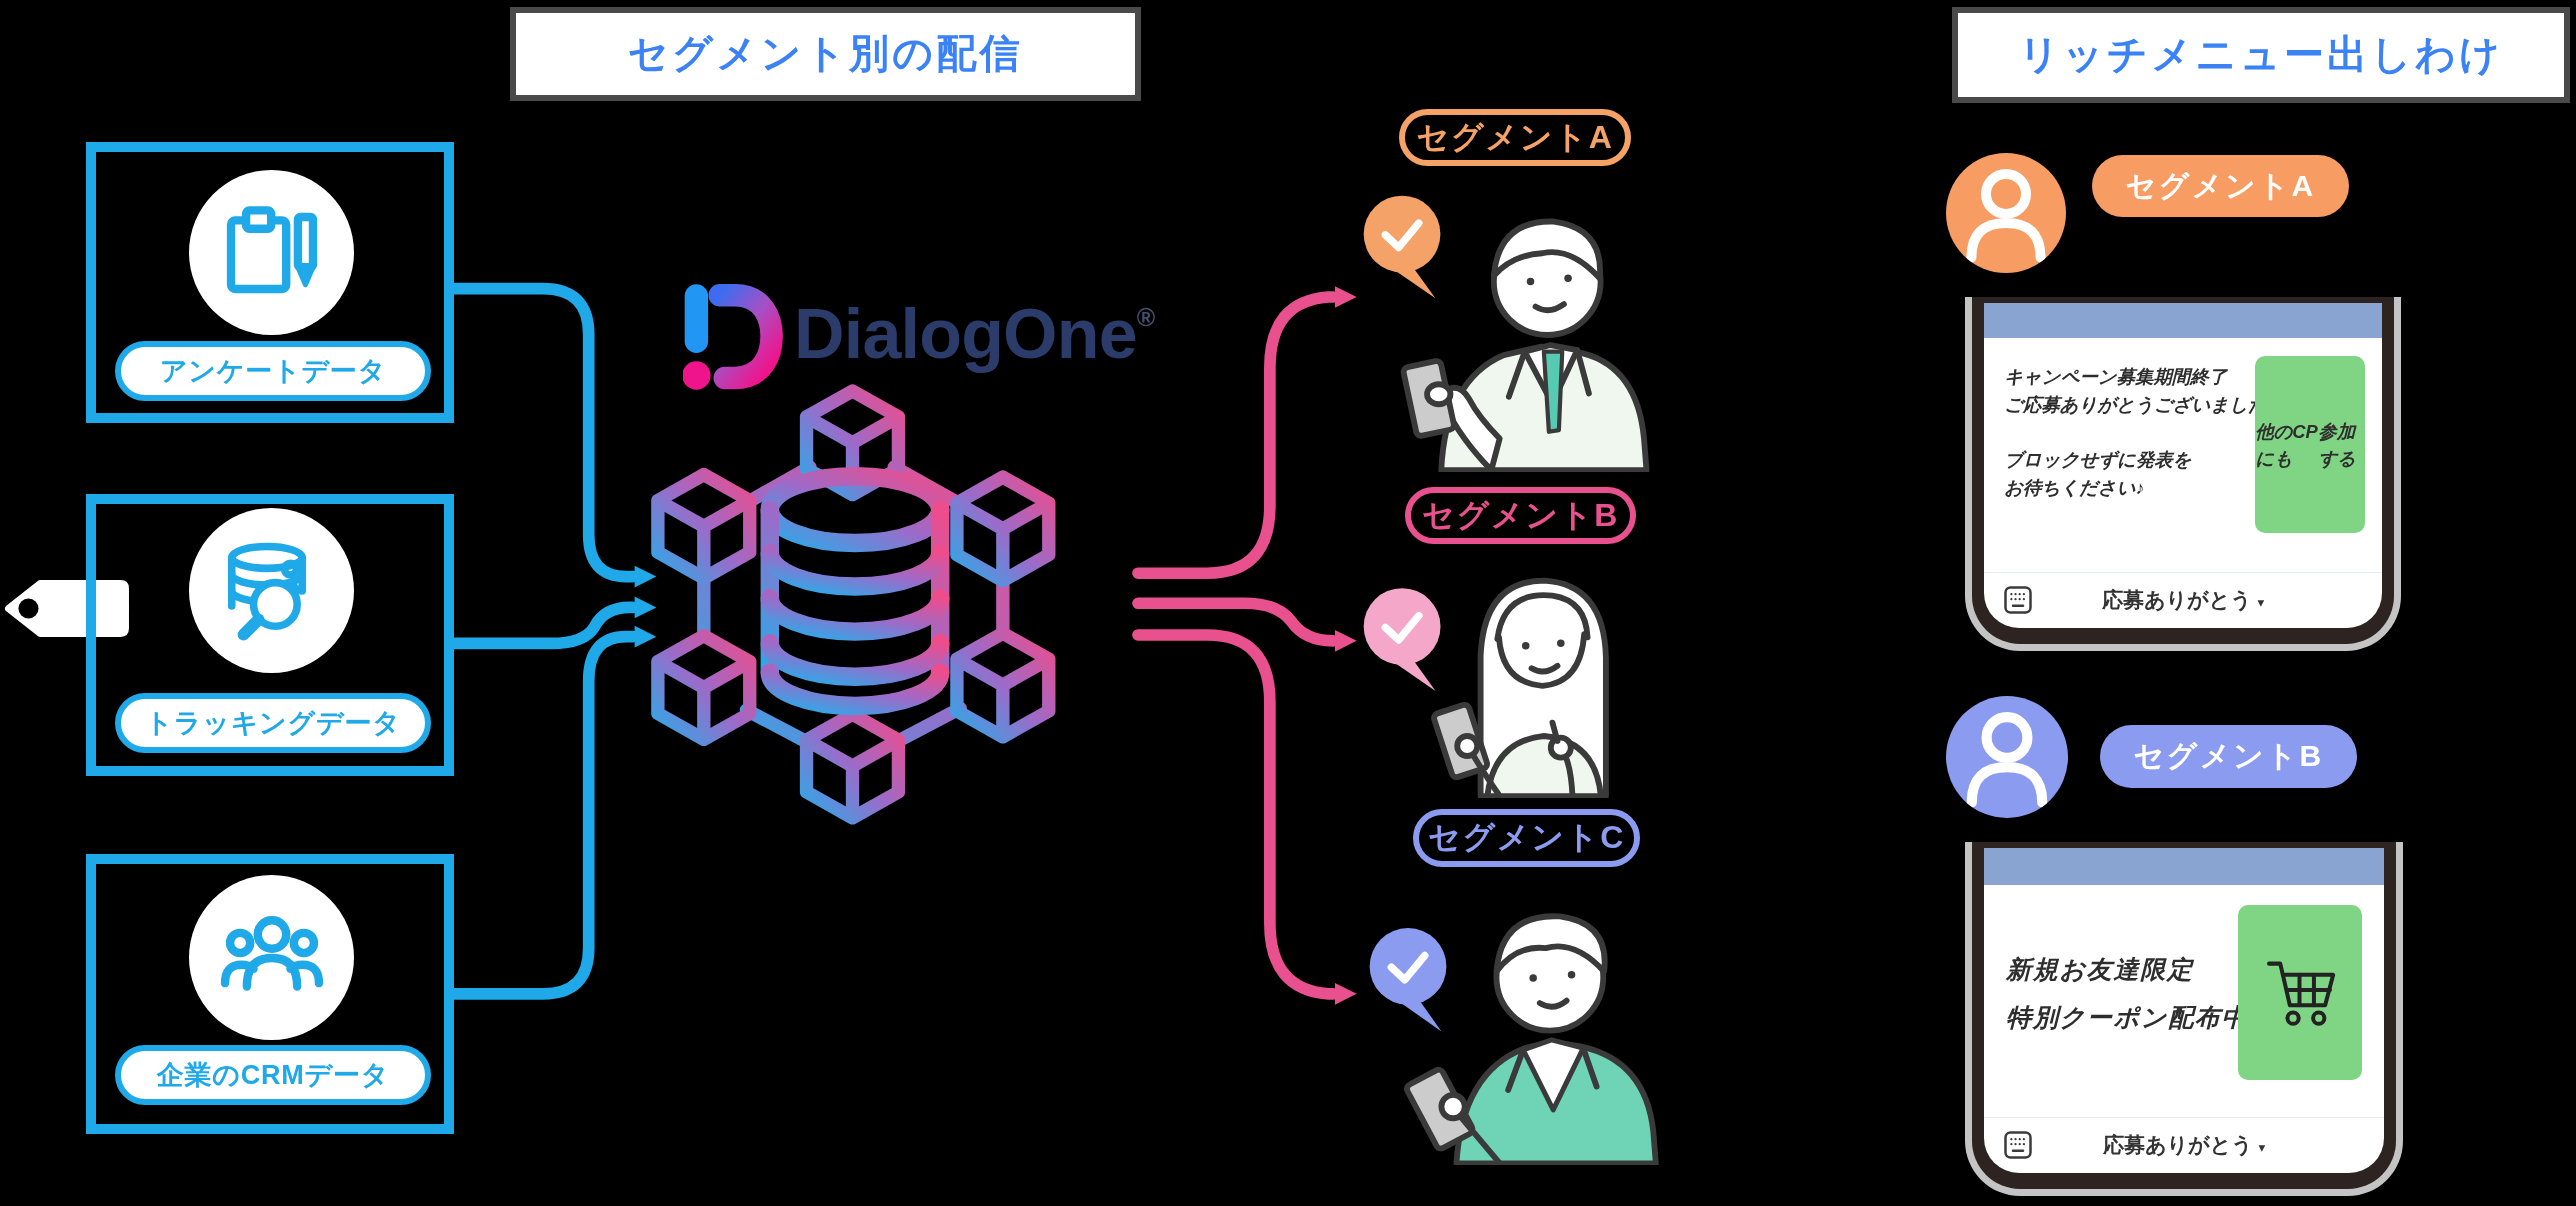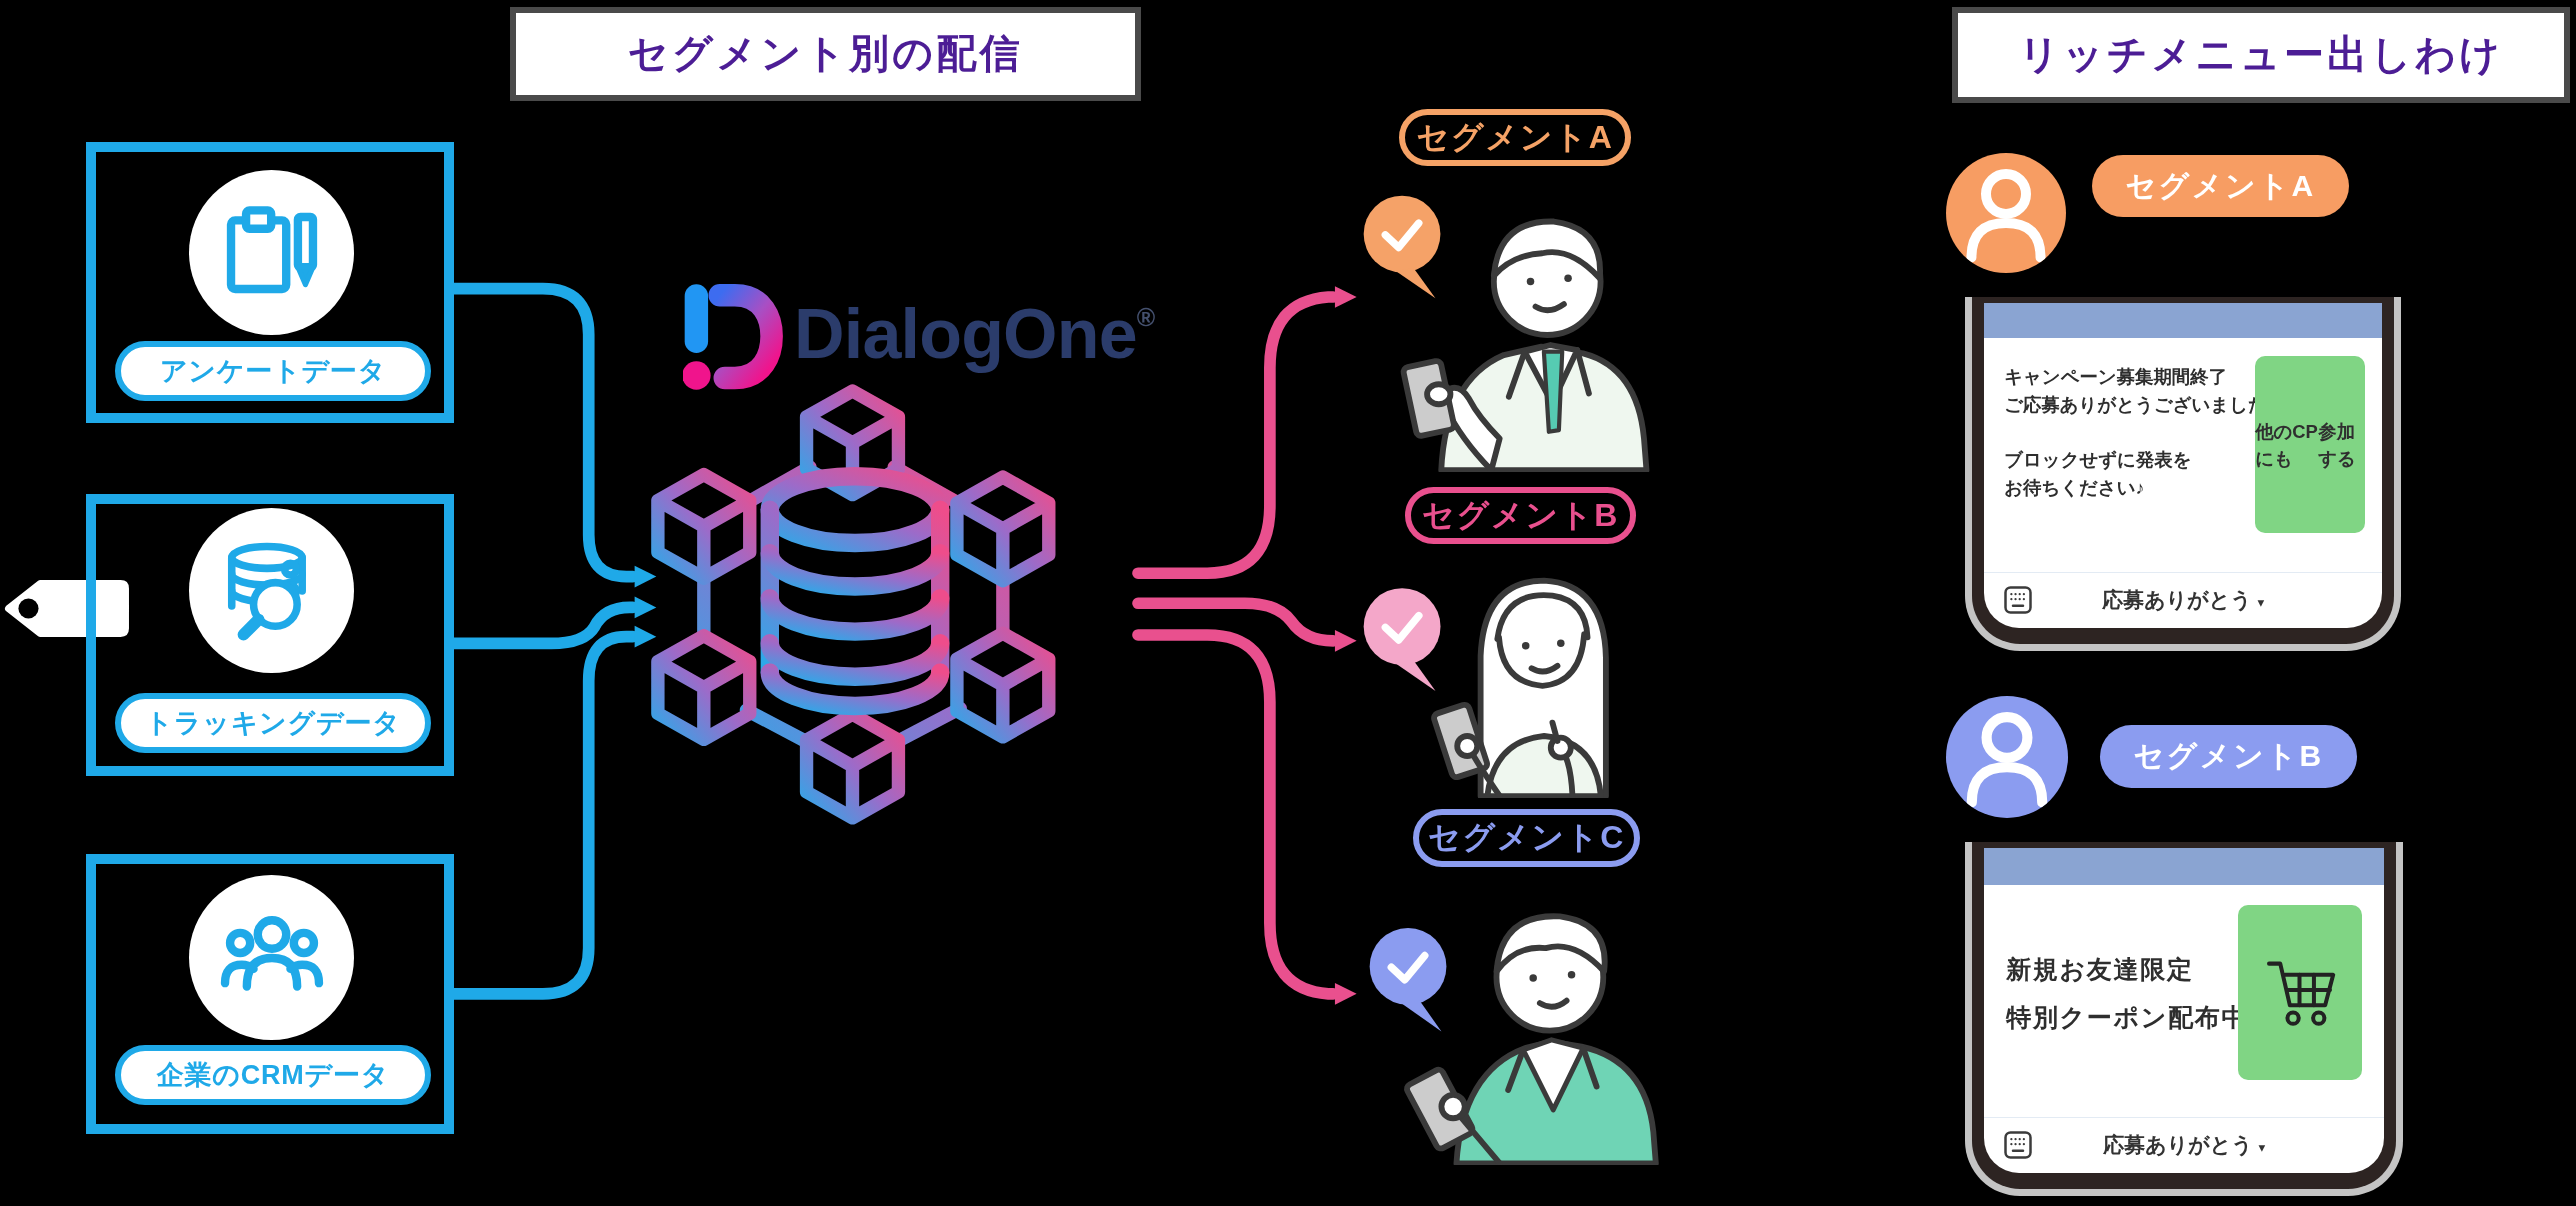--- a/index.html
+++ b/index.html
@@ -3,21 +3,21 @@
 <meta charset="utf-8">
 <style>
   html,body{margin:0;padding:0;background:#000;}
   body{width:2576px;height:1207px;position:relative;overflow:hidden;
        font-family:"Liberation Sans","DejaVu Sans",sans-serif;}
   .abs{position:absolute;}
 
   
   .sec-title{background:#fff;border:6.7px solid #4A4A4A;display:flex;
              align-items:center;justify-content:center;box-sizing:border-box;}
-  .sec-title span{font-size:40px;font-weight:bold;color:#4c1d95;letter-spacing:3.3px;}
+  .sec-title span{font-size:40px;font-weight:bold;color:#3b82f6;letter-spacing:3.3px;}
 
   
   .src-box{border:10px solid #1FA9E8;box-sizing:border-box;z-index:2;}
   .src-circle{background:#fff;border-radius:50%;width:165px;height:165px;
               display:flex;align-items:center;justify-content:center;z-index:2;}
   .src-pill{background:#fff;border:6.7px solid #1FA9E8;border-radius:33px;
             box-sizing:border-box;display:flex;align-items:center;justify-content:center;z-index:3;}
   .src-pill span{color:#1FA9E8;font-size:27px;font-weight:bold;letter-spacing:0.8px;}
 
   
@@ -34,21 +34,21 @@
   .fill-badge{border-radius:37px;display:flex;align-items:center;justify-content:center;}
   .fill-badge span{color:#fff;font-size:30px;font-weight:bold;letter-spacing:2.5px;}
 
   
   .phone-outer{background:#C4C4C4;border-radius:0 0 55px 55px;padding:0 6.7px 7.5px 6.7px;box-sizing:border-box;}
   .phone-frame{background:#2D2422;border-radius:0 0 48px 48px;padding:5.8px 12.5px 16px 12.5px;
                width:100%;height:100%;box-sizing:border-box;}
   .phone-screen{background:#fff;border-radius:0 0 35px 35px;width:100%;height:100%;
                 overflow:hidden;display:flex;flex-direction:column;}
   .phone-top{background:#8AA4D2;flex:0 0 auto;}
-  .phone-body{flex:1 1 auto;position:relative;}
+  .phone-body{flex:1 1 auto;position:relative;font-style:italic;}
   .msg{color:#2E2E2E;font-weight:bold;}
   .green-btn{position:absolute;background:#80D584;border-radius:10px;display:flex;
              flex-direction:row;align-items:center;justify-content:center;}
   .green-btn span{color:#2F2F2F;font-size:18.4px;font-weight:bold;line-height:27px;}
   .phone-bottom{flex:0 0 auto;border-top:1.7px solid #E3EBF4;display:flex;align-items:center;}
   .bb-label{flex:1;text-align:center;font-size:21px;font-weight:bold;color:#333;}
   .bb-caret{font-size:13.4px;color:#333;}
 </style>
 </head>
 <body>

